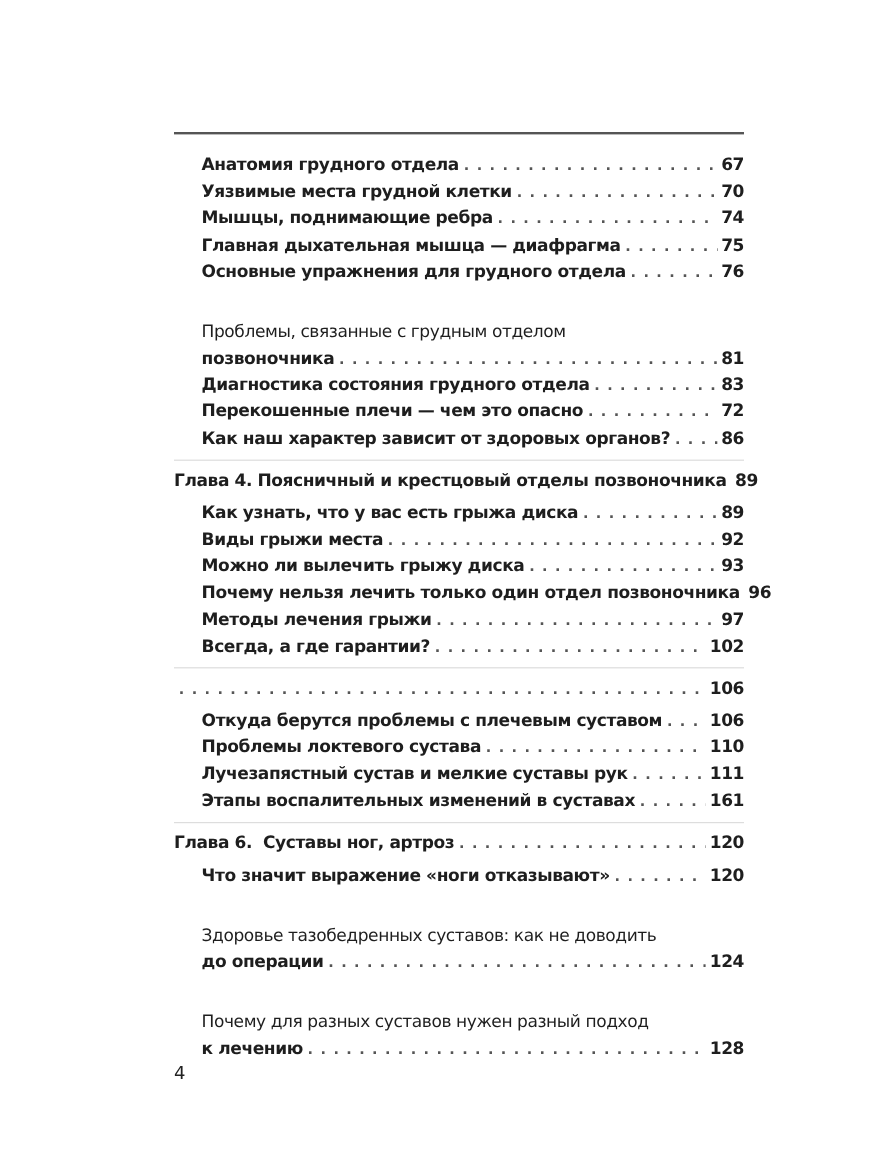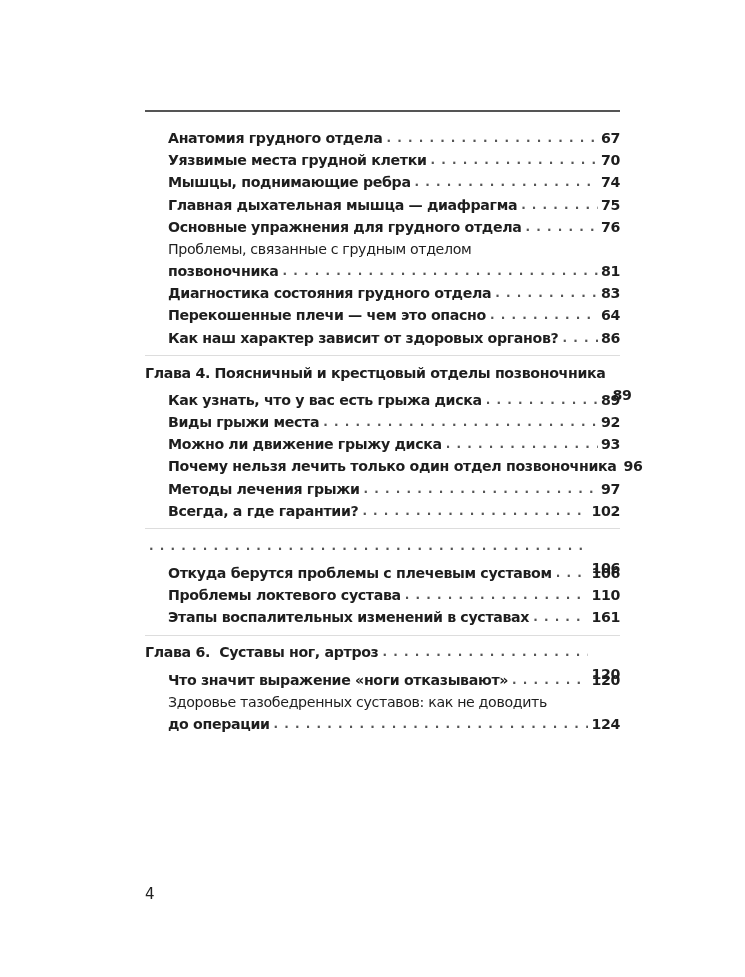--- a/index.html
+++ b/index.html
@@ -2,27 +2,27 @@
 <html><head>
   <meta charset="utf-8">
   <style>
     html, body { margin: 0; padding: 0; background: #ffffff; }
     body { width: 745px; height: 977px; position: relative; overflow: hidden;
            font-family: "DejaVu Sans", sans-serif; color: #1e1e1e; }
     .rule { position: absolute; left: 145px; top: 110px; width: 475px; height: 2px; background: #555; }
     .toc { position: absolute; left: 145px; top: 127px; width: 475px; font-size: 14.2px; letter-spacing: -0.35px; }
     .row { display: flex; align-items: flex-end; height: 22.2px; line-height: 22.2px; white-space: nowrap; font-weight: bold; }
     .row.sub { padding-left: 23px; }
-    .row.chap { height: 22px; align-items: center; }
+    .row.chap { height: 22px; }
     .row .txt { flex: 0 0 auto; }
     .row .lead { flex: 1 1 auto; overflow: hidden; margin: 0 3px 0 4px; color: #555;
                  letter-spacing: 5.2px; font-size: 12px; }
     .row .lead::before { content: ". . . . . . . . . . . . . . . . . . . . . . . . . . . . . . . . . . . . . . . . . . . . . . . . . . . . . . . . . . . . . . . . . . . ."; letter-spacing: 0; word-spacing: 2px; }
     .row .pg { flex: 0 0 auto; text-align: right; margin-top: 44px; }
-    .wrap1 { height: 22.2px; line-height: 22.2px; padding-left: 23px; white-space: nowrap; }
+    .wrap1 { height: 22.2px; line-height: 22.2px; padding-left: 23px; white-space: nowrap; margin-top: 28px; }
     .gap { height: 5px; }
     .divider { height: 1px; background: #ddd; margin: 6px 0 6px 0; }
     .folio { position: absolute; left: 145px; top: 885px; font-size: 15px; color: #222; }
   </style>
 </head>
 <body>
 
 <div class="rule"></div>
 
 <div class="toc">
@@ -62,21 +62,21 @@
         </div>
     </div>
     <div class="row sub">
         <span class="txt">Диагностика состояния грудного отдела</span>
         <span class="lead"></span>
         <span class="pg">83</span>
       </div>
     <div class="row sub">
         <span class="txt">Перекошенные плечи — чем это опасно</span>
         <span class="lead"></span>
-        <span class="pg">64</span>
+        <span class="pg">72</span>
       </div>
     <div class="row sub">
         <span class="txt">Как наш характер зависит от здоровых органов?</span>
         <span class="lead"></span>
         <span class="pg">86</span>
       </div>
   </div>
 
   <div class="divider"></div>
 
@@ -91,21 +91,21 @@
         <span class="txt">Как узнать, что у вас есть грыжа диска</span>
         <span class="lead"></span>
         <span class="pg">89</span>
       </div>
     <div class="row sub">
         <span class="txt">Виды грыжи места</span>
         <span class="lead"></span>
         <span class="pg">92</span>
       </div>
     <div class="row sub">
-        <span class="txt">Можно ли движение грыжу диска</span>
+        <span class="txt">Можно ли вылечить грыжу диска</span>
         <span class="lead"></span>
         <span class="pg">93</span>
       </div>
     <div class="row sub">
         <span class="txt">Почему нельзя лечить только один отдел позвоночника</span>
         <span class="lead"></span>
         <span class="pg">96</span>
       </div>
     <div class="row sub">
         <span class="txt">Методы лечения грыжи</span>
@@ -131,20 +131,25 @@
         <span class="txt">Откуда берутся проблемы с плечевым суставом</span>
         <span class="lead"></span>
         <span class="pg">106</span>
       </div>
     <div class="row sub">
         <span class="txt">Проблемы локтевого сустава</span>
         <span class="lead"></span>
         <span class="pg">110</span>
       </div>
     <div class="row sub">
+        <span class="txt">Лучезапястный сустав и мелкие суставы рук</span>
+        <span class="lead"></span>
+        <span class="pg">111</span>
+      </div>
+    <div class="row sub">
         <span class="txt">Этапы воспалительных изменений в суставах</span>
         <span class="lead"></span>
         <span class="pg">161</span>
       </div>
   </div>
 
   <div class="divider"></div>
 
   <div>
     <div class="row chap">
@@ -159,16 +164,24 @@
         <span class="pg">120</span>
       </div>
     <div>
       <div class="wrap1">Здоровье тазобедренных суставов: как не доводить</div>
       <div class="row sub">
           <span class="txt">до операции</span>
           <span class="lead"></span>
           <span class="pg">124</span>
         </div>
     </div>
+    <div>
+      <div class="wrap1">Почему для разных суставов нужен разный подход</div>
+      <div class="row sub">
+          <span class="txt">к лечению</span>
+          <span class="lead"></span>
+          <span class="pg">128</span>
+        </div>
+    </div>
   </div>
 </div>
 
 <div class="folio">4</div>
 
 </body></html>

